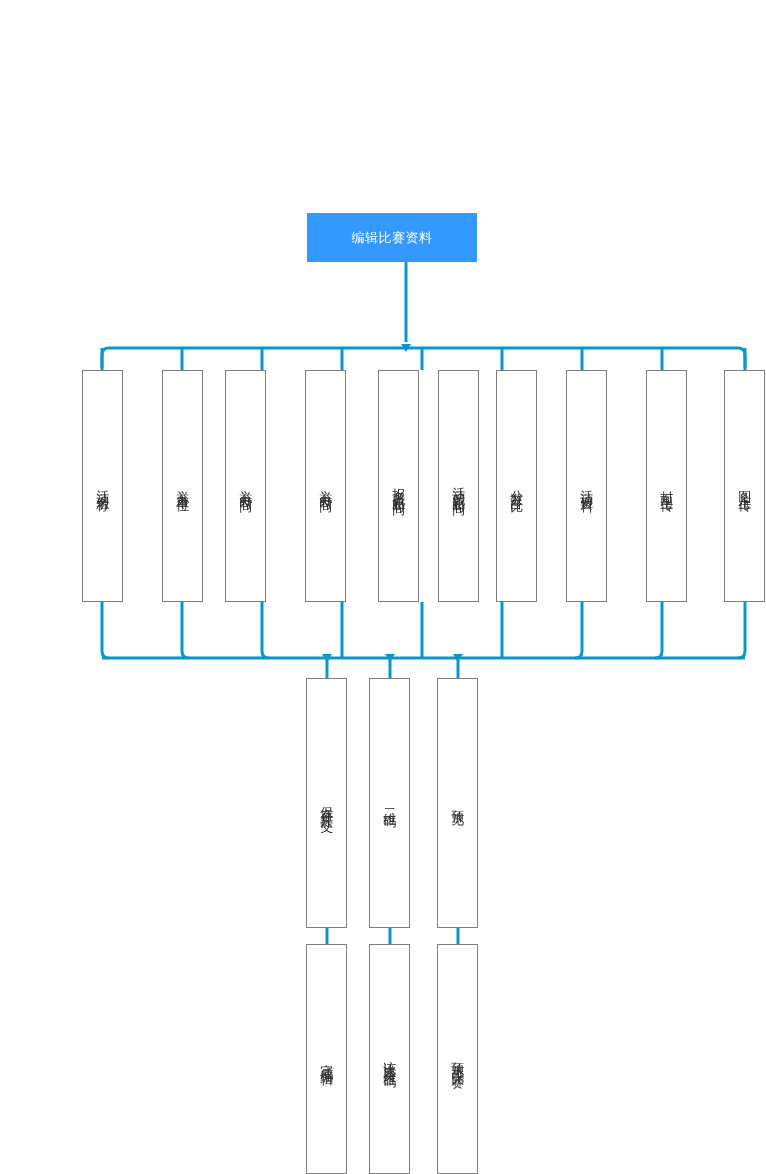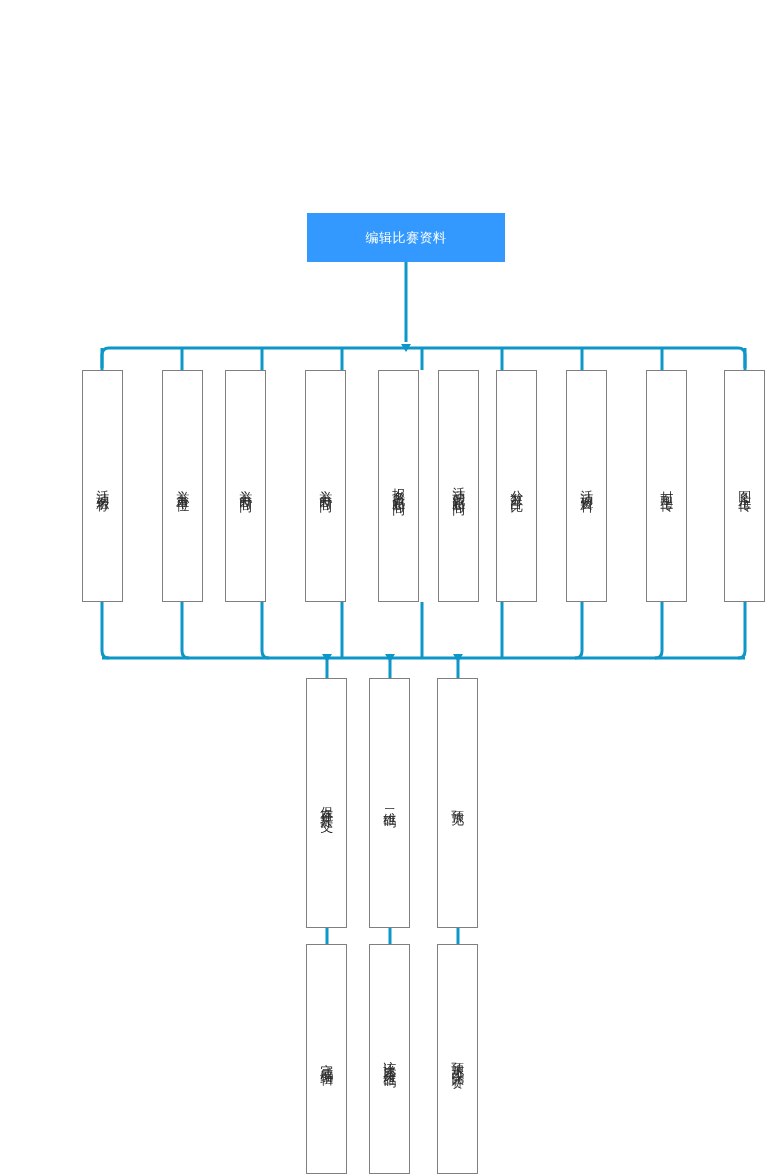--- a/index.html
+++ b/index.html
@@ -102,21 +102,21 @@
       <path d="M322,654 L327,662 L332,654 Z" fill="#0D96C8" stroke="none"></path>
       <path d="M385,654 L390,662 L395,654 Z" fill="#0D96C8" stroke="none"></path>
       <path d="M453,654 L458,662 L463,654 Z" fill="#0D96C8" stroke="none"></path>
 
       <path d="M327,928 L327,944"></path>
       <path d="M390,928 L390,944"></path>
       <path d="M458,928 L458,944"></path>
     </g>
   </svg>
 
-  <div class="node node-root" style="left:307px; top:213px; width:198px; height:49px;">
+  <div class="node node-root" style="left:307px; top:213px; width:170px; height:49px;">
     <span class="hlabel">编辑比赛资料</span>
   </div>
 
   <div class="node node-box" style="left:82px; top:370px; width:41px; height:232px;">
     <span class="vlabel">活动名称</span>
   </div>
   <div class="node node-box" style="left:162px; top:370px; width:41px; height:232px;">
     <span class="vlabel">举办单位</span>
   </div>
   <div class="node node-box" style="left:225px; top:370px; width:41px; height:232px;">

